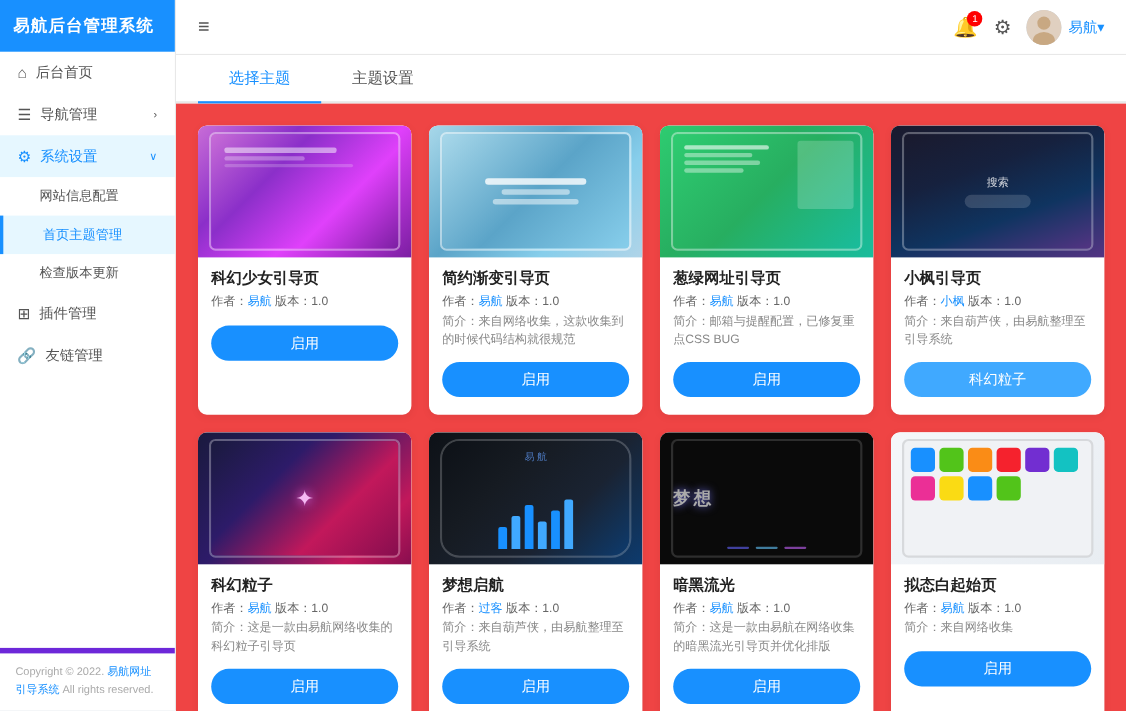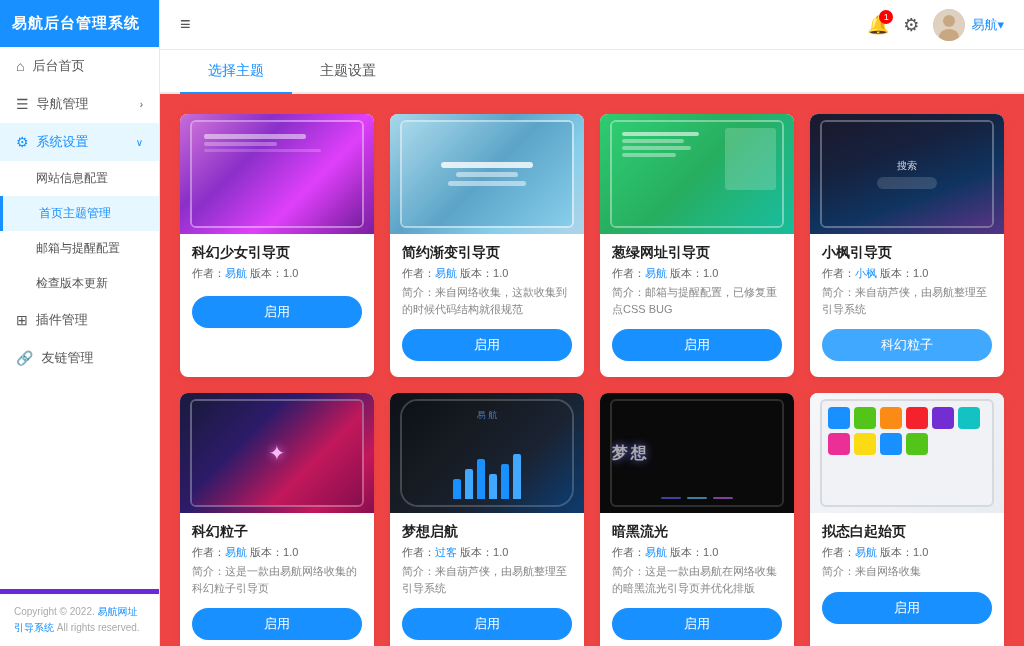--- a/index.html
+++ b/index.html
@@ -180,23 +180,20 @@
       <span class="arrow">∨</span>
     </div>
     <div class="sidebar-sub">
       <div class="sidebar-sub-item">
         <span>网站信息配置</span>
       </div>
       <div class="sidebar-sub-item active" style="border-left:3px solid #1890ff;">
         <span>首页主题管理</span>
       </div>
       <div class="sidebar-sub-item">
-        <span>邮箱与提醒配置</span>
-      </div>
-      <div class="sidebar-sub-item">
         <span>检查版本更新</span>
       </div>
     </div>
     <div class="sidebar-item">
       <span class="icon">⊞</span>
       <span>插件管理</span>
     </div>
     <div class="sidebar-item">
       <span class="icon">🔗</span>
       <span>友链管理</span>

